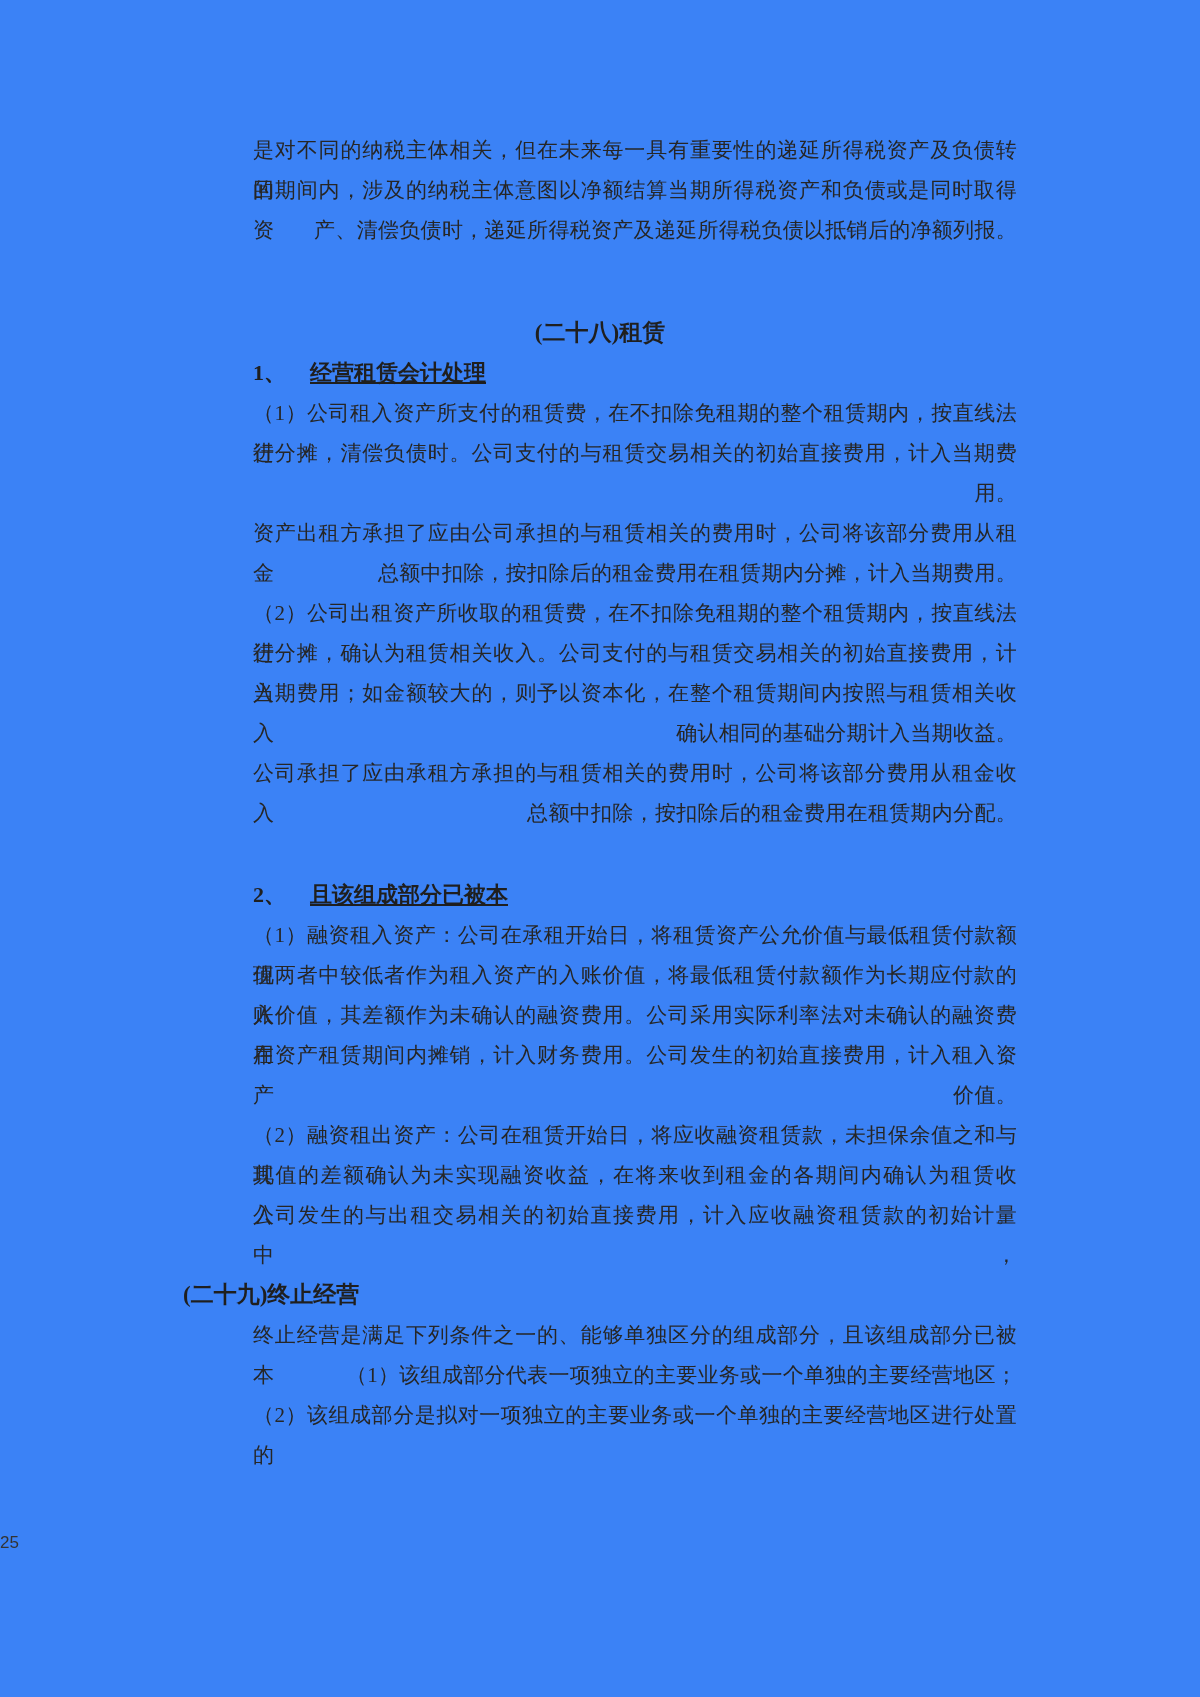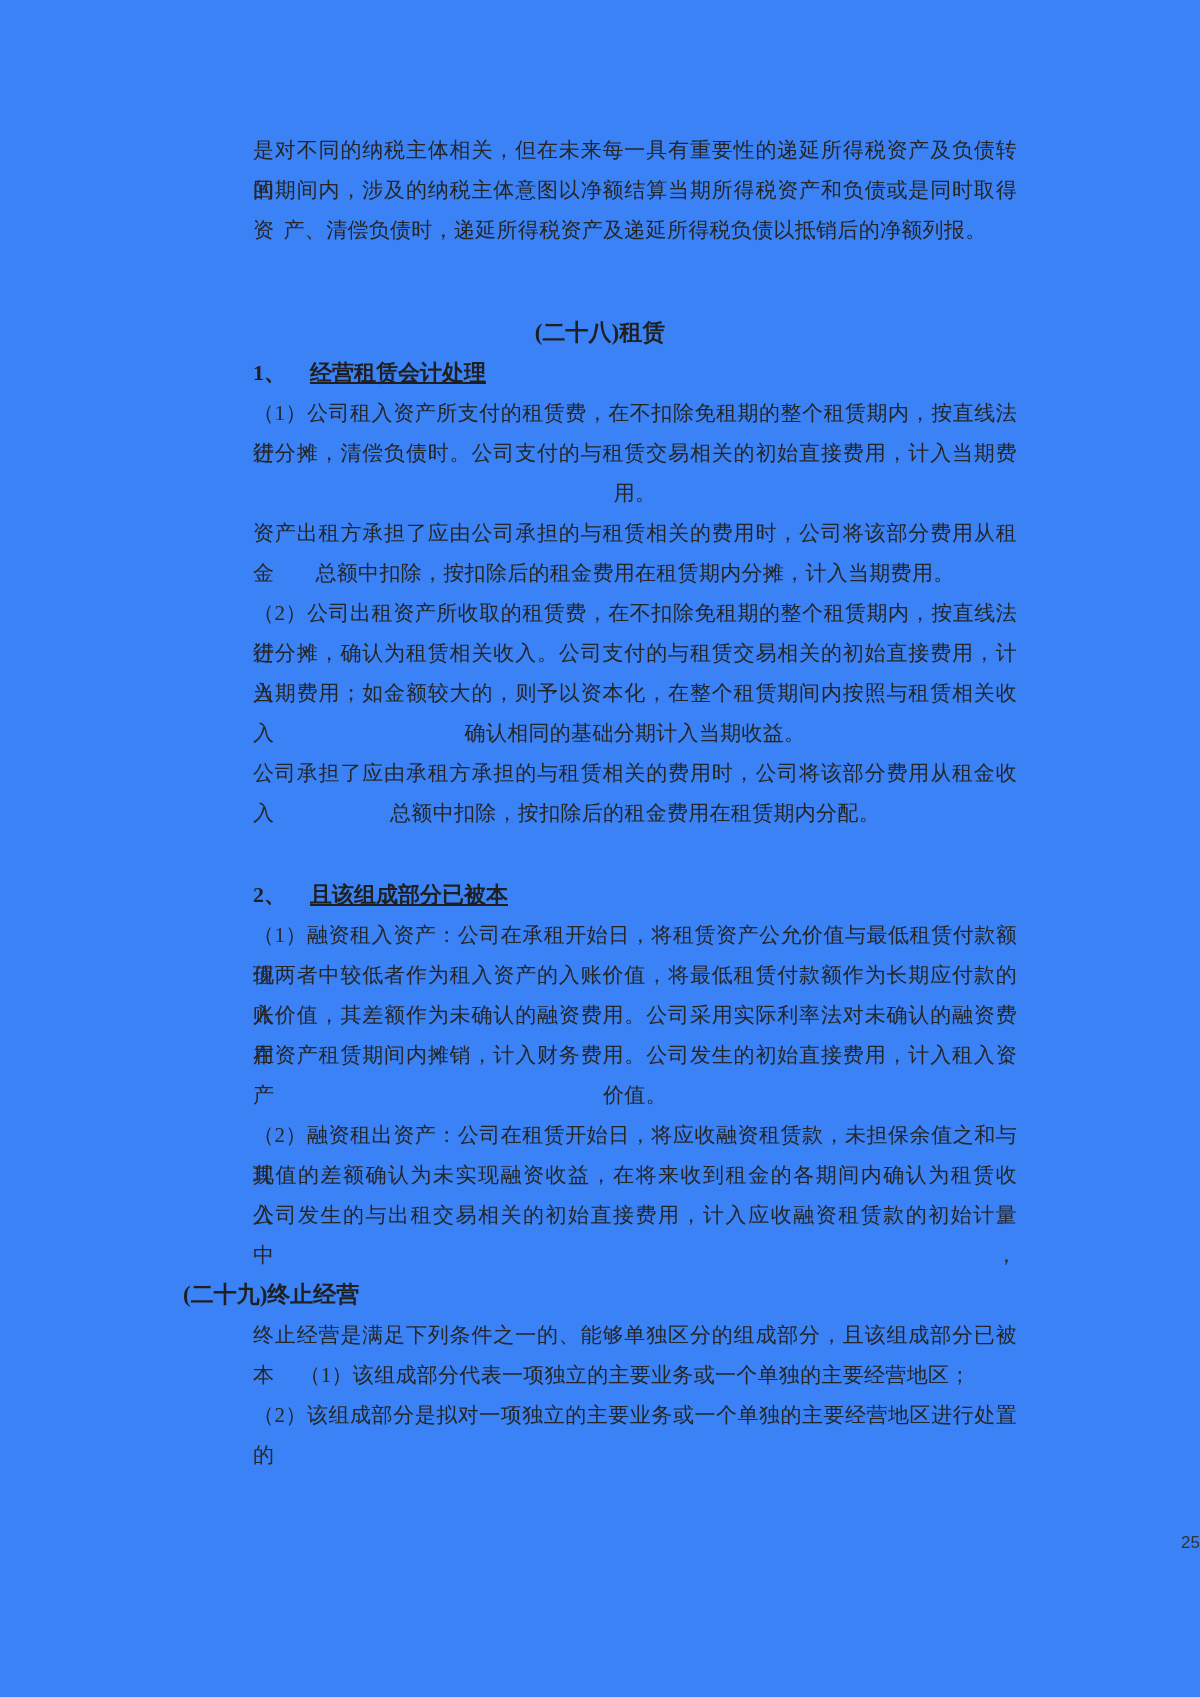--- a/index.html
+++ b/index.html
@@ -21,21 +21,21 @@
     position: absolute;
     left: 253px;
     top: 130px;
     width: 764px;
   }
   .ln {
     height: 40px;
     line-height: 40px;
     font-size: 21px;
     letter-spacing: 0.3px;
-    text-align: center;
+    text-align: right;
     white-space: nowrap;
   }
   .ln.fill {
     white-space: normal;
     text-align: justify;
     text-align-last: justify;
     -moz-text-align-last: justify;
   }
   .heading {
     margin: 0 0 0 -70px;
@@ -59,21 +59,21 @@
   .subheading .num {
     display: inline-block;
     width: 57px;
   }
   .para { margin: 0; }
   .page-number {
     position: absolute;
     top: 1528px;
     left: 0;
     width: 100%;
-    text-align: right;
+    text-align: left;
     font-size: 17px;
     line-height: 30px;
     color: #333333;
     font-family: "Liberation Sans", "DejaVu Sans", sans-serif;
   }
 </style>
 </head>
 <body>
 
 <div class="page">

